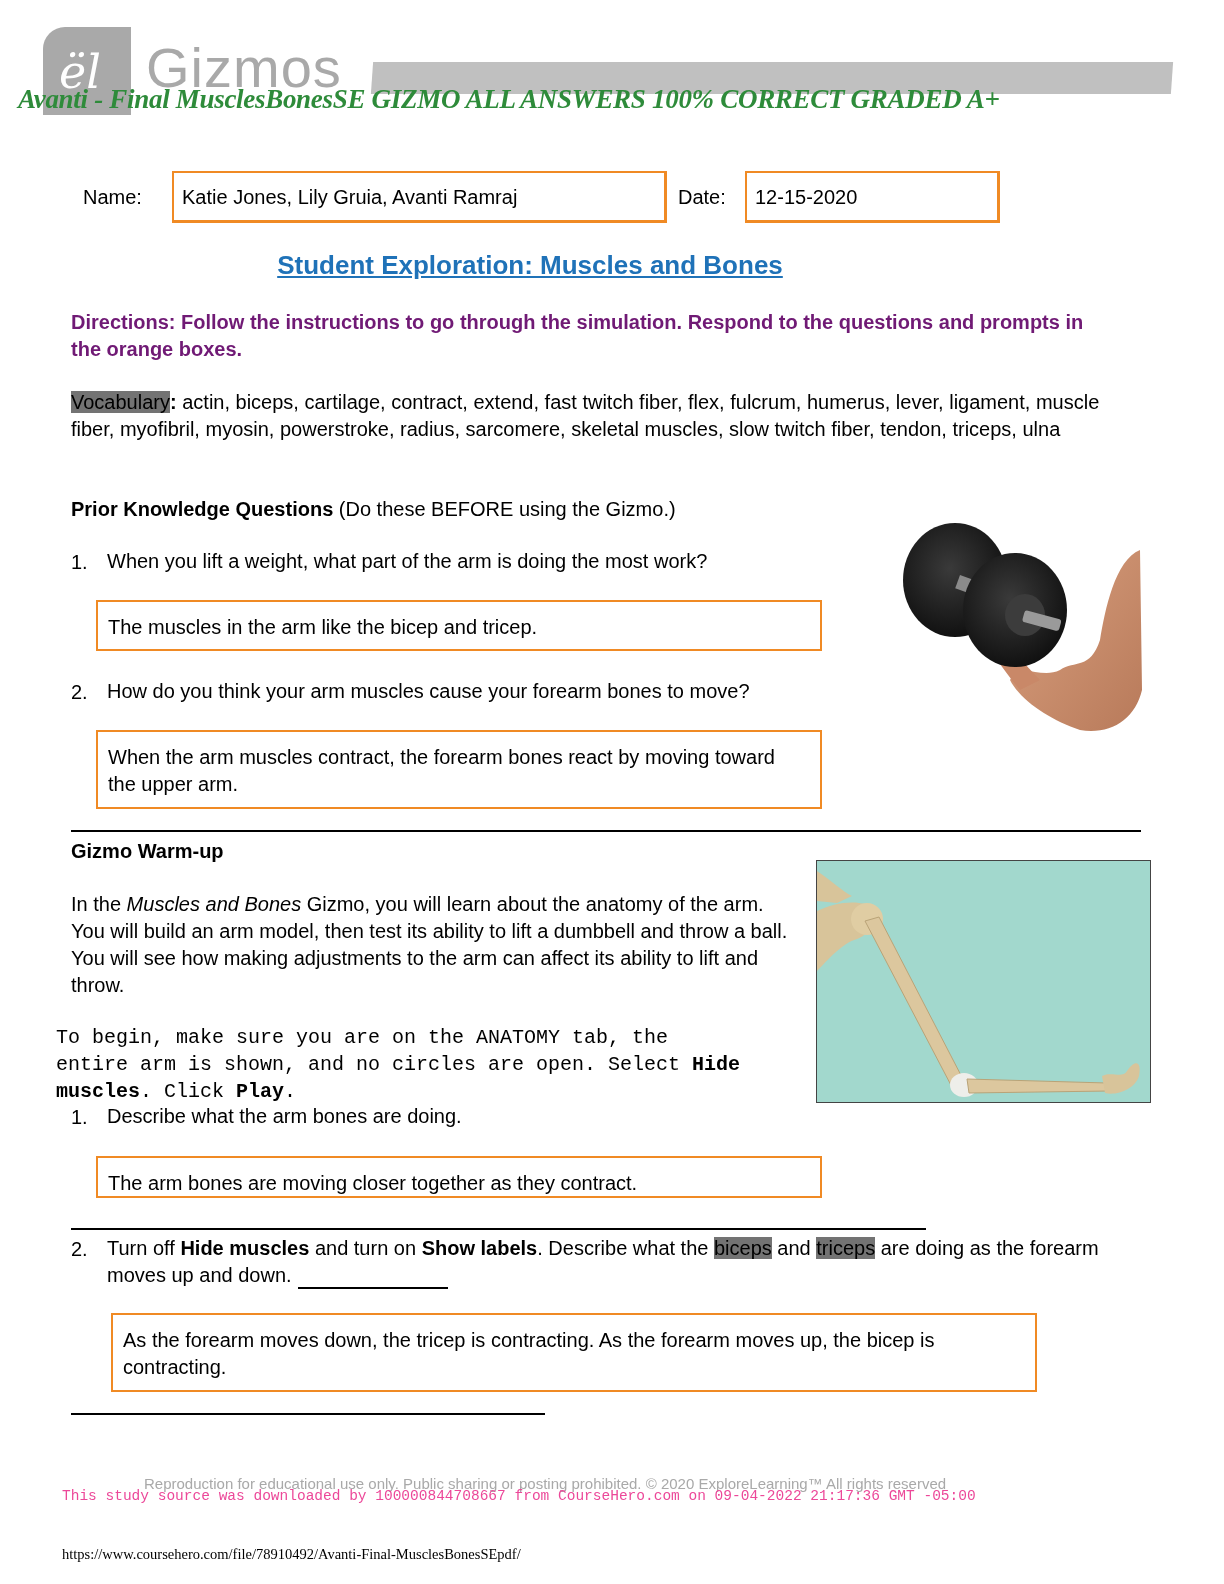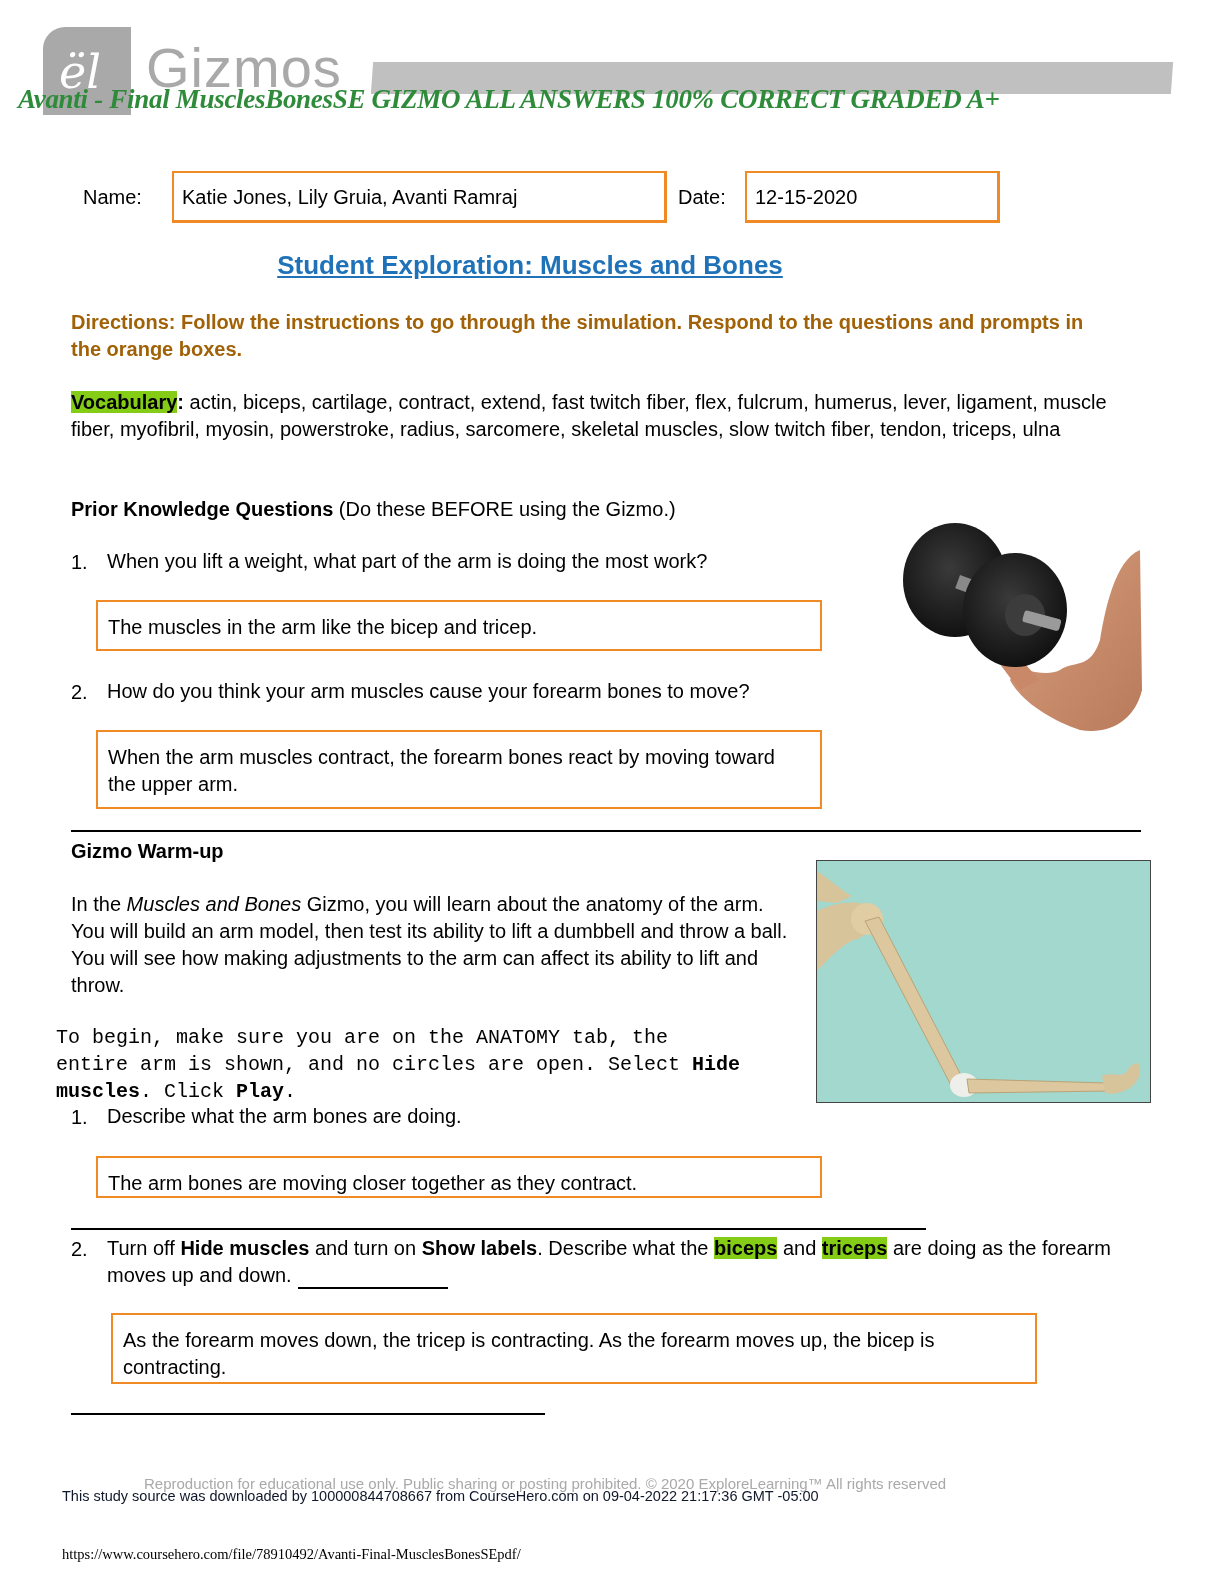--- a/index.html
+++ b/index.html
@@ -14,36 +14,36 @@
     .doc-banner { position: absolute; left: 18px; top: 84px; font-family: "Liberation Serif", serif; font-weight: bold; font-style: italic; font-size: 27px; color: #2e8b3a; white-space: nowrap; letter-spacing: -0.3px; }
 
     
     .lbl { position: absolute; font-size: 20px; }
     .field { position: absolute; border: 2px solid #f08a24; height: 52px; padding: 13px 8px; font-size: 20px; border-bottom-width: 3px; border-right-width: 3px; }
     .field.bold { font-weight: normal; }
 
     .title { position: absolute; left: 0; width: 1056px; top: 250px; text-align: center; padding-left: 16px; }
     .title span { font-size: 26px; font-weight: bold; color: #1f72b8; text-decoration: underline; margin-left: -12px; }
 
-    .directions { position: absolute; left: 71px; top: 309px; width: 1020px; color: #a16207; font-weight: bold; font-size: 20px; line-height: 27px; }
+    .directions { position: absolute; left: 71px; top: 309px; width: 1020px; color: #701a75; font-weight: bold; font-size: 20px; line-height: 27px; }
 
     .vocab { position: absolute; left: 71px; top: 389px; width: 1070px; font-size: 20px; line-height: 27px; }
-    .hl { background: #84cc16; font-weight: bold; }
+    .hl { background: #737373; font-weight: normal; }
 
     .para { position: absolute; font-size: 20px; line-height: 27px; }
     .q-num { position: absolute; font-size: 20px; }
     .answer-box { position: absolute; border: 2px solid #f08a24; font-size: 20px; line-height: 27px; padding: 12px 10px 10px 10px; }
 
     .rule { position: absolute; height: 2px; background: #000; }
 
     .img-dumbbell { position: absolute; left: 900px; top: 520px; width: 245px; height: 215px; }
     .img-bones { position: absolute; left: 816px; top: 860px; width: 335px; height: 243px; border: 1px solid #444; background: #a2d8cd; overflow: hidden; }
 
     .footer-repro { position: absolute; left: 144px; top: 1475px; font-size: 15px; color: #a9a9a9; white-space: nowrap; }
-    .footer-src { position: absolute; left: 62px; top: 1488px; font-family: Liberation Sans, sans-serif; font-size: 14.5px; color: #0f172a; white-space: nowrap; }
+    .footer-src { position: absolute; left: 62px; top: 1488px; font-family: Liberation Mono, monospace; font-size: 14.5px; color: #ec4899; white-space: nowrap; }
     .footer-url { position: absolute; left: 62px; top: 1546px; font-family: "Liberation Serif", serif; font-size: 14.5px; color: #000; white-space: nowrap; }
     .blank-line { display: inline-block; width: 150px; border-bottom: 2px solid #000; height: 20px; vertical-align: bottom; margin-left: 6px; }
   </style>
 </head>
 <body>
 
 <div class="logo-tile">
   <span class="el-glyph">ël</span>
 </div>
 <div class="logo-word">Gizmos</div>
@@ -126,19 +126,19 @@
 <div class="q-num" style="left:71px; top:1106px;">1.</div>
 <div class="para" style="left:107px; top:1103px;">Describe what the arm bones are doing.</div>
 <div class="answer-box" style="left:96px; top:1156px; width:726px; height:42px;">The arm bones are moving closer together as they contract.</div>
 
 <div class="rule" style="left:71px; top:1228px; width:855px;"></div>
 
 <div class="q-num" style="left:71px; top:1238px;">2.</div>
 <div class="para" style="left:107px; top:1235px; width:1040px;">
   <span>Turn off </span><b>Hide muscles</b><span> and turn on </span><b>Show labels</b><span>. Describe what the </span><span class="hl">biceps</span><span> and </span><span class="hl">triceps</span><span> are doing as the forearm moves up and down.</span><span class="blank-line"></span>
 </div>
-<div class="answer-box" style="left:111px; top:1313px; width:926px; height:71px; padding-left:10px; padding-right:4px;">As the forearm moves down, the tricep is contracting. As the forearm moves up, the bicep is contracting.</div>
+<div class="answer-box" style="left:111px; top:1313px; width:926px; height:79px; padding-left:10px; padding-right:4px;">As the forearm moves down, the tricep is contracting. As the forearm moves up, the bicep is contracting.</div>
 
 <div class="rule" style="left:71px; top:1413px; width:474px;"></div>
 
 <div class="footer-repro">Reproduction for educational use only. Public sharing or posting prohibited. © 2020 ExploreLearning™ All rights reserved</div>
 <div class="footer-src">This study source was downloaded by 100000844708667 from CourseHero.com on 09-04-2022 21:17:36 GMT -05:00</div>
 <div class="footer-url">https://www.coursehero.com/file/78910492/Avanti-Final-MusclesBonesSEpdf/</div>
 
 </body></html>

